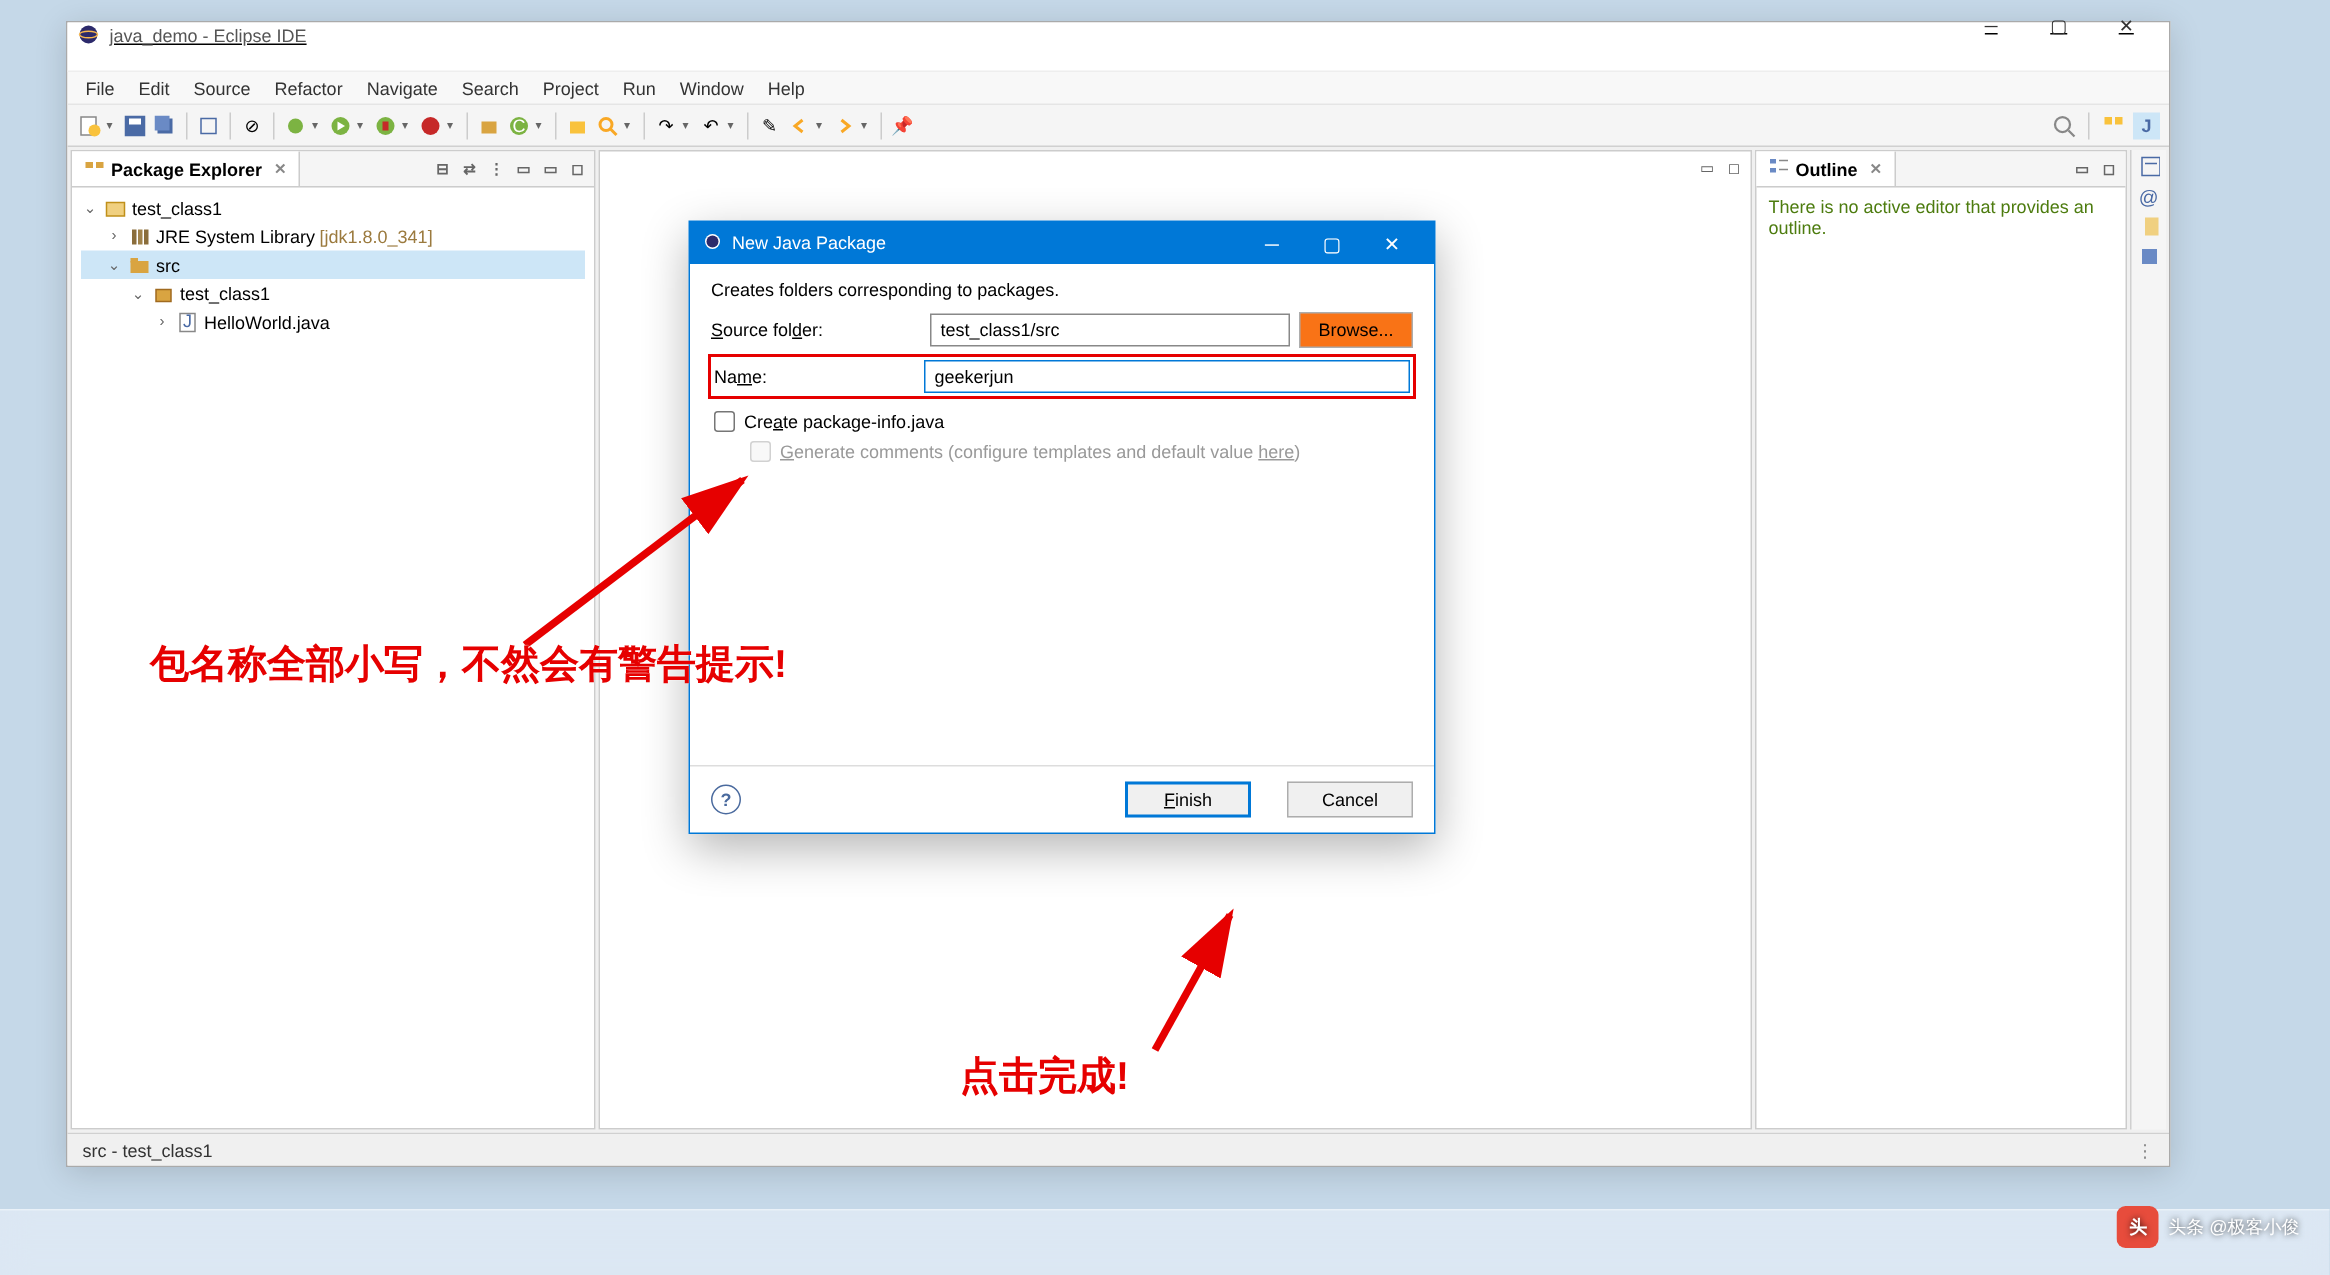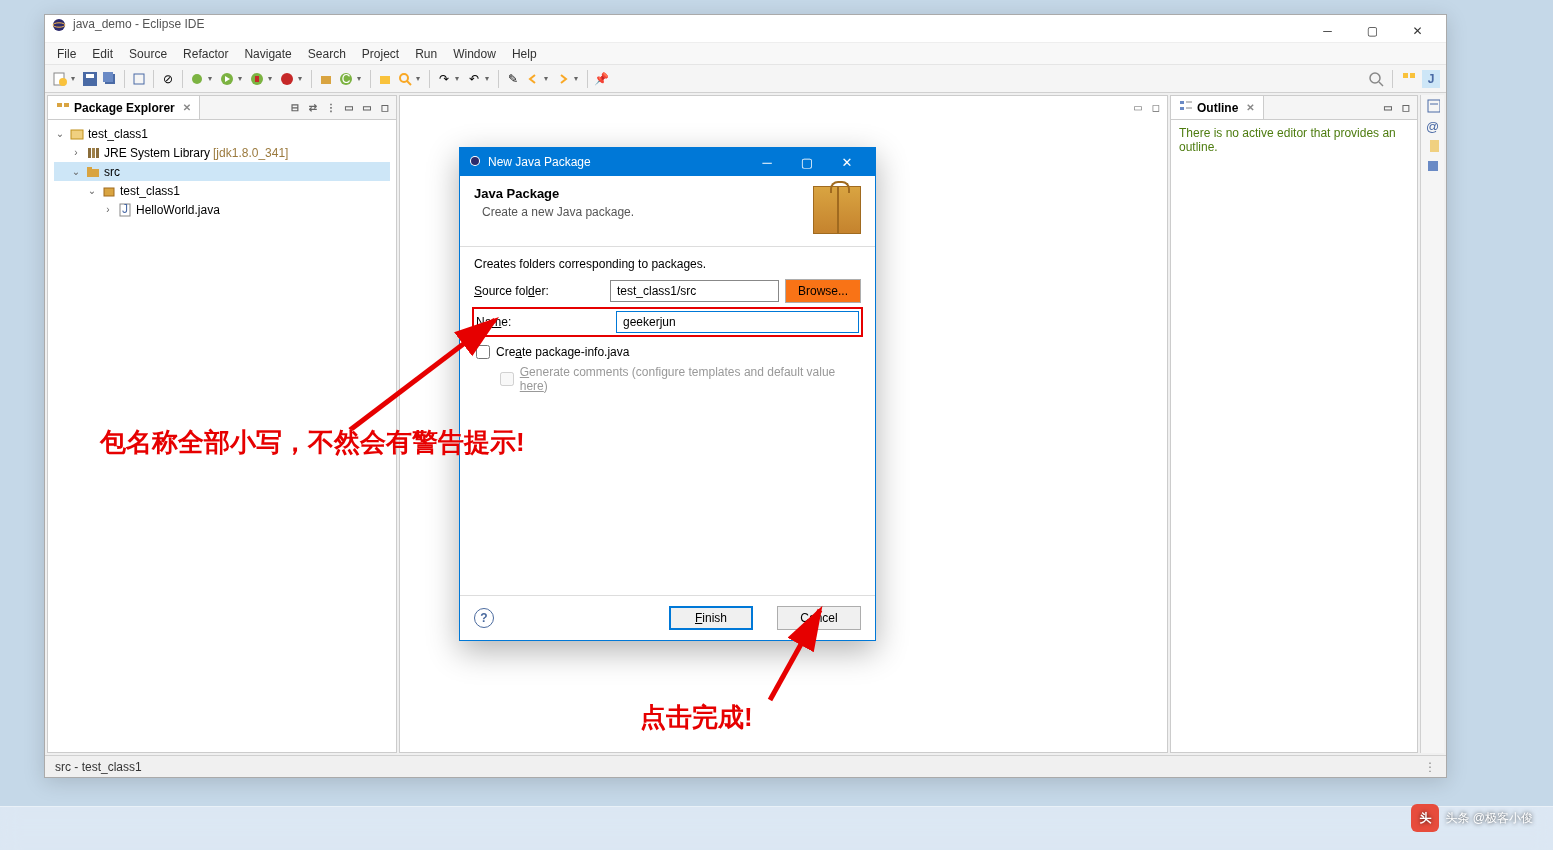--- a/index.html
+++ b/index.html
@@ -1,19 +1,19 @@
 <!DOCTYPE html>
 <html><head>
 <meta charset="utf-8">
 <style>
 * { box-sizing: border-box; margin: 0; padding: 0; font-family: "Segoe UI", Tahoma, sans-serif; font-size: 12px; }
 body { background: #c5d8e8; width: 1553px; height: 850px; position: relative; overflow: hidden; }
 
 .main-window { position: absolute; left: 44px; top: 14px; width: 1403px; height: 764px; background: #fff; border: 1px solid #aaa; box-shadow: 0 4px 20px rgba(0,0,0,0.15); display: flex; flex-direction: column; }
-.titlebar { height: 28px; display: flex; align-items: flex-start; padding: 2px 6px; background: #fff; border-bottom: 1px solid #eee; }
+.titlebar { height: 28px; display: flex; align-items: flex-end; padding: 16px 6px; background: #fff; border-bottom: 1px solid #eee; text-decoration: underline; }
 .titlebar .icon { width: 16px; height: 16px; margin-right: 6px; }
 .titlebar .title { color: #555; flex: 1; }
 .win-controls { display: flex; gap: 0; }
 .win-btn { width: 45px; height: 28px; display: flex; align-items: center; justify-content: center; color: #333; }
 
 .menubar { height: 22px; display: flex; align-items: center; padding: 0 4px; background: #f8f8f8; border-bottom: 1px solid #e5e5e5; }
 .menubar span { padding: 2px 8px; color: #333; }
 
 .toolbar { height: 28px; display: flex; align-items: center; padding: 2px 6px; background: #f5f5f5; border-bottom: 1px solid #d0d0d0; gap: 2px; }
 .tbtn { width: 18px; height: 18px; display: inline-flex; align-items: center; justify-content: center; }
@@ -40,21 +40,21 @@
 .editor-tools { position: absolute; right: 4px; top: 4px; display: flex; gap: 4px; }
 
 .outline-panel { width: 248px; }
 .outline-body { padding: 6px 8px; color: #4d7c0f; }
 
 .right-strip { width: 24px; background: #f5f5f5; border-left: 1px solid #d0d0d0; display: flex; flex-direction: column; align-items: center; padding-top: 4px; gap: 6px; }
 
 .statusbar { height: 22px; background: #f0f0f0; border-top: 1px solid #d0d0d0; display: flex; align-items: center; padding: 0 10px; color: #333; }
 
 
-.dialog { position: absolute; left: 459px; top: 147px; width: 417px; background: #fff; border: 1px solid #0078d7; box-shadow: 0 10px 30px rgba(0,0,0,0.3); z-index: 100; }
+.dialog { position: absolute; left: 459px; top: 147px; width: 498px; background: #fff; border: 1px solid #0078d7; box-shadow: 0 10px 30px rgba(0,0,0,0.3); z-index: 100; }
 .dlg-title { height: 28px; background: #0078d7; color: #fff; display: flex; align-items: center; padding: 0 8px; }
 .dlg-title .t { flex: 1; margin-left: 6px; }
 .dlg-title .dbtn { width: 40px; height: 28px; display: flex; align-items: center; justify-content: center; color: #fff; font-size: 13px; }
 .dlg-header { padding: 10px 14px 12px; border-bottom: 1px solid #ddd; display: flex; }
 .dlg-header .txt { flex: 1; }
 .dlg-header h2 { font-size: 13px; font-weight: 600; margin-bottom: 4px; }
 .dlg-header .desc { color: #555; font-size: 12px; padding-left: 8px; }
 .dlg-header .hicon { width: 48px; height: 48px; background: linear-gradient(#d9a441,#c5832e); border: 1px solid #a06a1f; position: relative; }
 .dlg-header .hicon::before { content:""; position:absolute; top:0; left:50%; width:2px; height:100%; background:#a06a1f; }
 .dlg-header .hicon::after { content:""; position:absolute; top:-6px; left:16px; width:16px; height:10px; border: 2px solid #a06a1f; border-bottom:none; border-radius: 8px 8px 0 0; }
@@ -375,27 +375,20 @@
   <div class="dlg-title">
     <span><svg width="14" height="14">
           <circle cx="7" cy="7" r="5" fill="#fff"></circle>
           <circle cx="7" cy="7" r="4" fill="#2c2a6b"></circle>
         </svg></span>
     <span class="t">New Java Package</span>
     <span class="dbtn">─</span>
     <span class="dbtn">▢</span>
     <span class="dbtn">✕</span>
   </div>
-  <div class="dlg-header">
-    <div class="txt">
-      <h2>Java Package</h2>
-      <div class="desc">Create a new Java package.</div>
-    </div>
-    <div class="hicon"></div>
-  </div>
   <div class="dlg-body">
     <div class="info">Creates folders corresponding to packages.</div>
     <div class="frow">
       <span class="flabel"><span style="text-decoration:underline">S</span>ource fol<span style="text-decoration:underline">d</span>er:</span>
       <input class="finput" value="test_class1/src" style="">
       <button class="fbtn">Browse...</button>
     </div>
     <div class="frow">
       <div class="name-highlight">
         <span class="flabel" style="width:134px">Na<span style="text-decoration:underline">m</span>e:</span>

